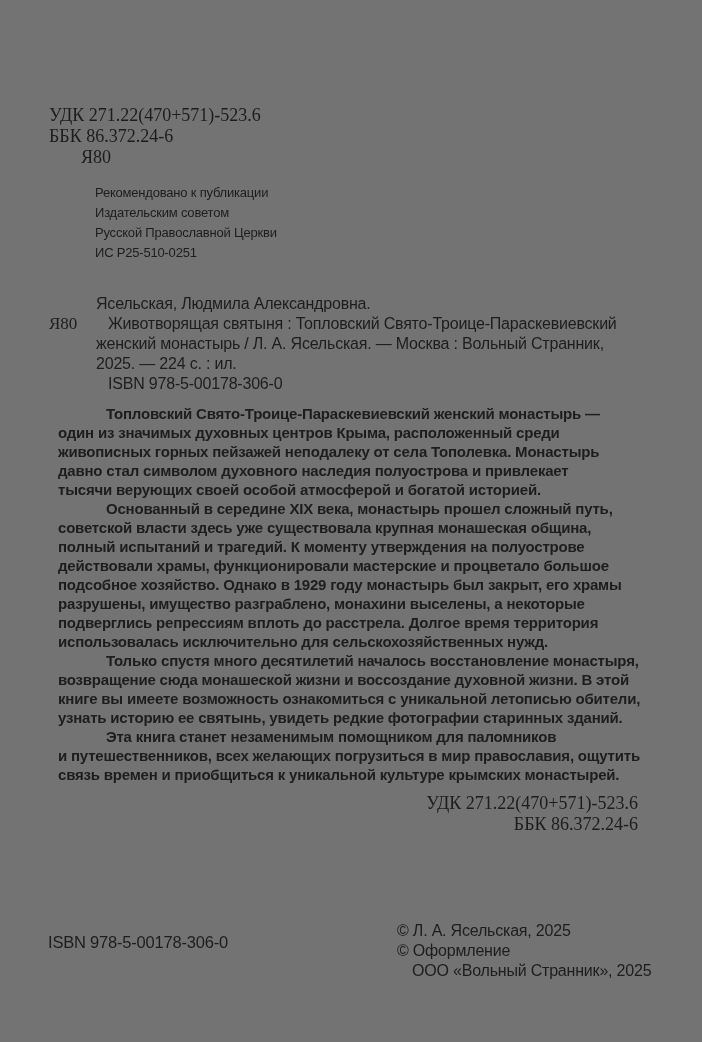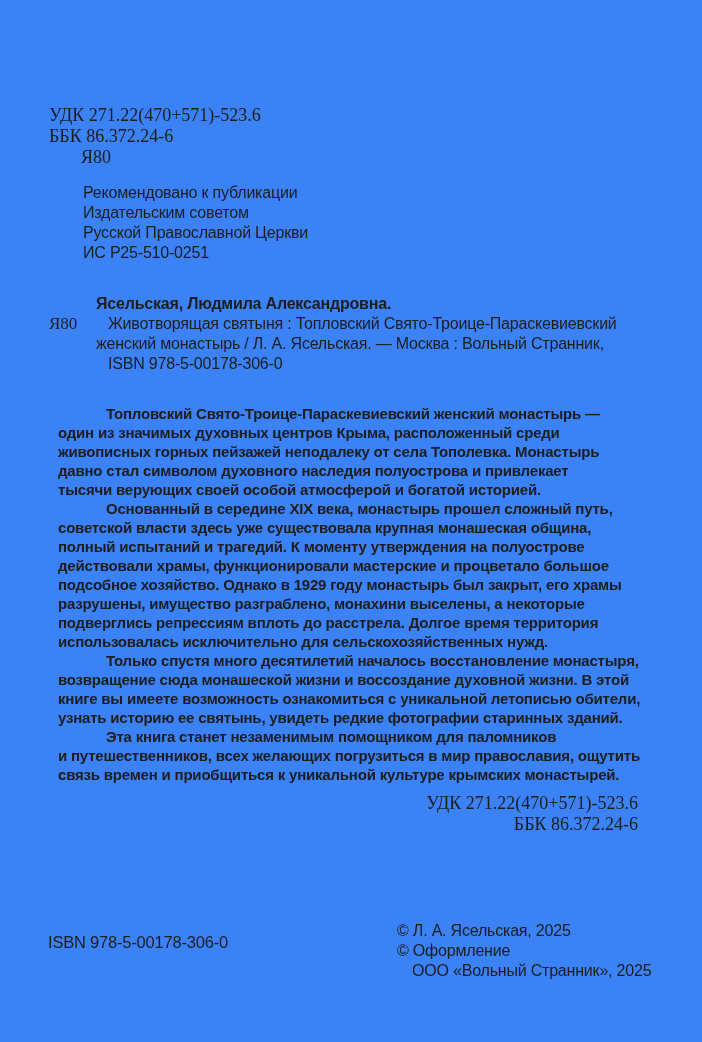--- a/index.html
+++ b/index.html
@@ -1,46 +1,46 @@
 <!DOCTYPE html>
 <html><head>
 <meta charset="utf-8">
 <style>
   html,body { margin:0; padding:0; background:#e8e8e8; }
   .page {
     position:relative;
     width:702px; height:1042px;
     margin:0 auto;
-    background:#3b82f6;
+    background:#737373;
     color:#1d1d1d;
     overflow:hidden;
     font-family:"Liberation Sans","DejaVu Sans",sans-serif;
   }
   .serif { font-family:"Liberation Serif","DejaVu Serif",serif; }
   .sans  { font-family:"Liberation Sans","DejaVu Sans",sans-serif; letter-spacing:-0.2px; }
 
   
   .udk-top {
     position:absolute; left:49px; top:105px;
     font-size:18px; line-height:21px;
   }
   .udk-top .sign { margin-left:32px; }
 
   
   .approval {
-    position:absolute; left:83px; top:183px;
-    font-size:16px; line-height:20px;
+    position:absolute; left:95px; top:183px;
+    font-size:13px; line-height:20px;
   }
 
   
   .biblio {
     position:absolute; left:49px; top:294px;
     font-size:16px; line-height:20px;
   }
-  .biblio .b-author { margin-left:47px; font-weight:bold; }
+  .biblio .b-author { margin-left:47px; font-weight:normal; }
   .biblio .b-row { position:relative; }
   .biblio .b-sign {
     position:absolute; left:0; top:0;
     font-size:17px; letter-spacing:0;
   }
   .ind0 { margin-left:47px; }
   .ind1 { margin-left:59px; }
   .nowrap { white-space:nowrap; }
 
   
@@ -90,20 +90,21 @@
       <div class="line">ИС Р25-510-0251</div>
     </div>
 
   <div class="biblio sans">
     <div class="b-author nowrap">Ясельская, Людмила Александровна.</div>
     <div class="b-row">
       <span class="b-sign serif">Я80</span>
       <div class="ind1 nowrap">Животворящая святыня : Топловский Свято-Троице-Параскевиевский</div>
     </div>
     <div class="ind0 nowrap">женский монастырь / Л. А. Ясельская. — Москва : Вольный Странник,</div>
+    <div class="ind0 nowrap">2025. — 224 с. : ил.</div>
     <div class="ind1 nowrap">ISBN 978-5-00178-306-0</div>
   </div>
 
   <div class="annotation sans">
     <div class="para">
         <div class="line">Топловский Свято-Троице-Параскевиевский женский монастырь —</div>
         <div class="line">один из значимых духовных центров Крыма, расположенный среди</div>
         <div class="line">живописных горных пейзажей неподалеку от села Тополевка. Монастырь</div>
         <div class="line">давно стал символом духовного наследия полуострова и привлекает</div>
         <div class="line">тысячи верующих своей особой атмосферой и богатой историей.</div>

